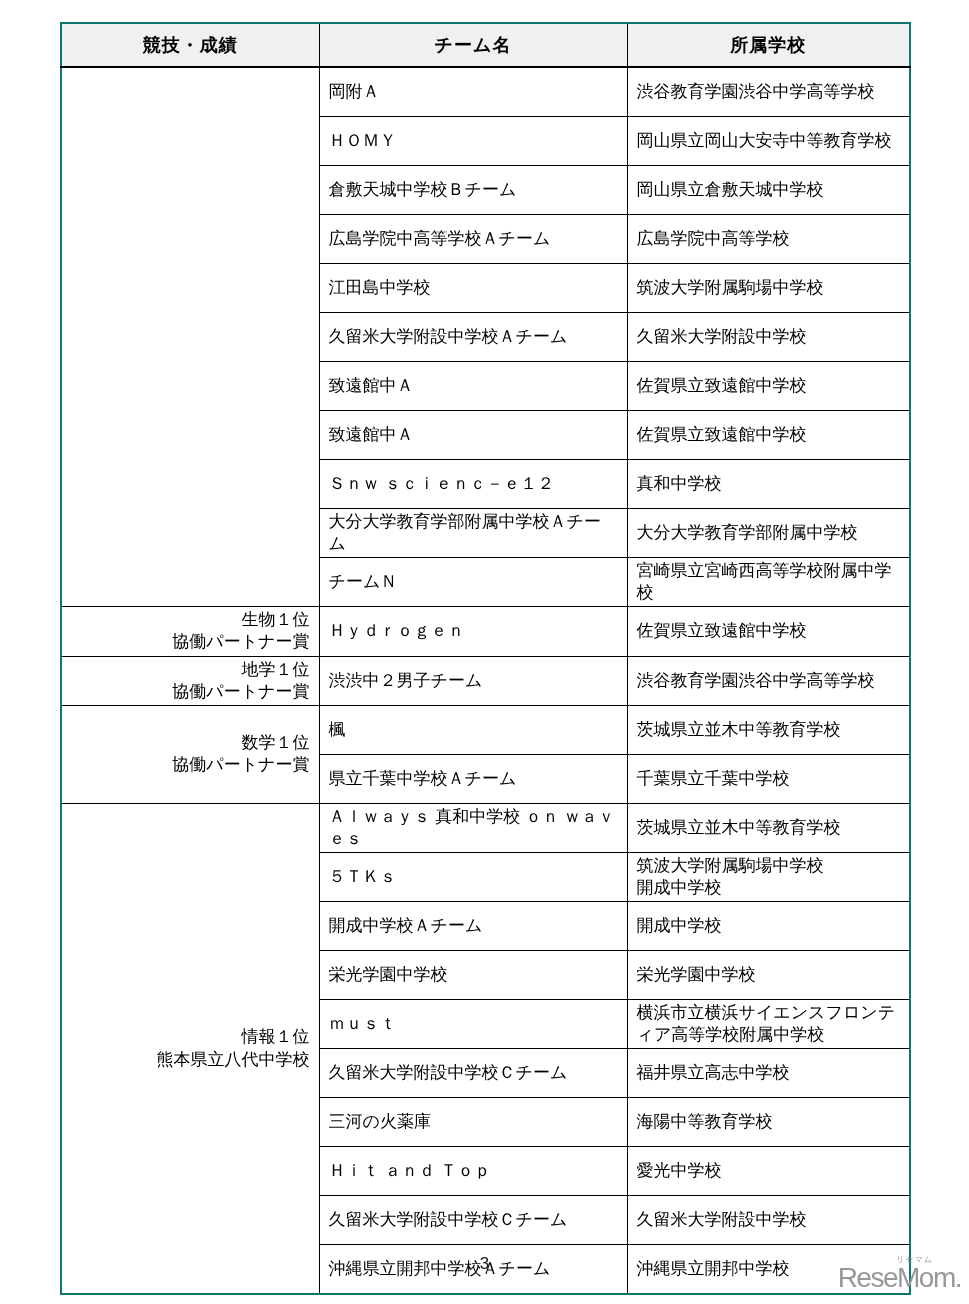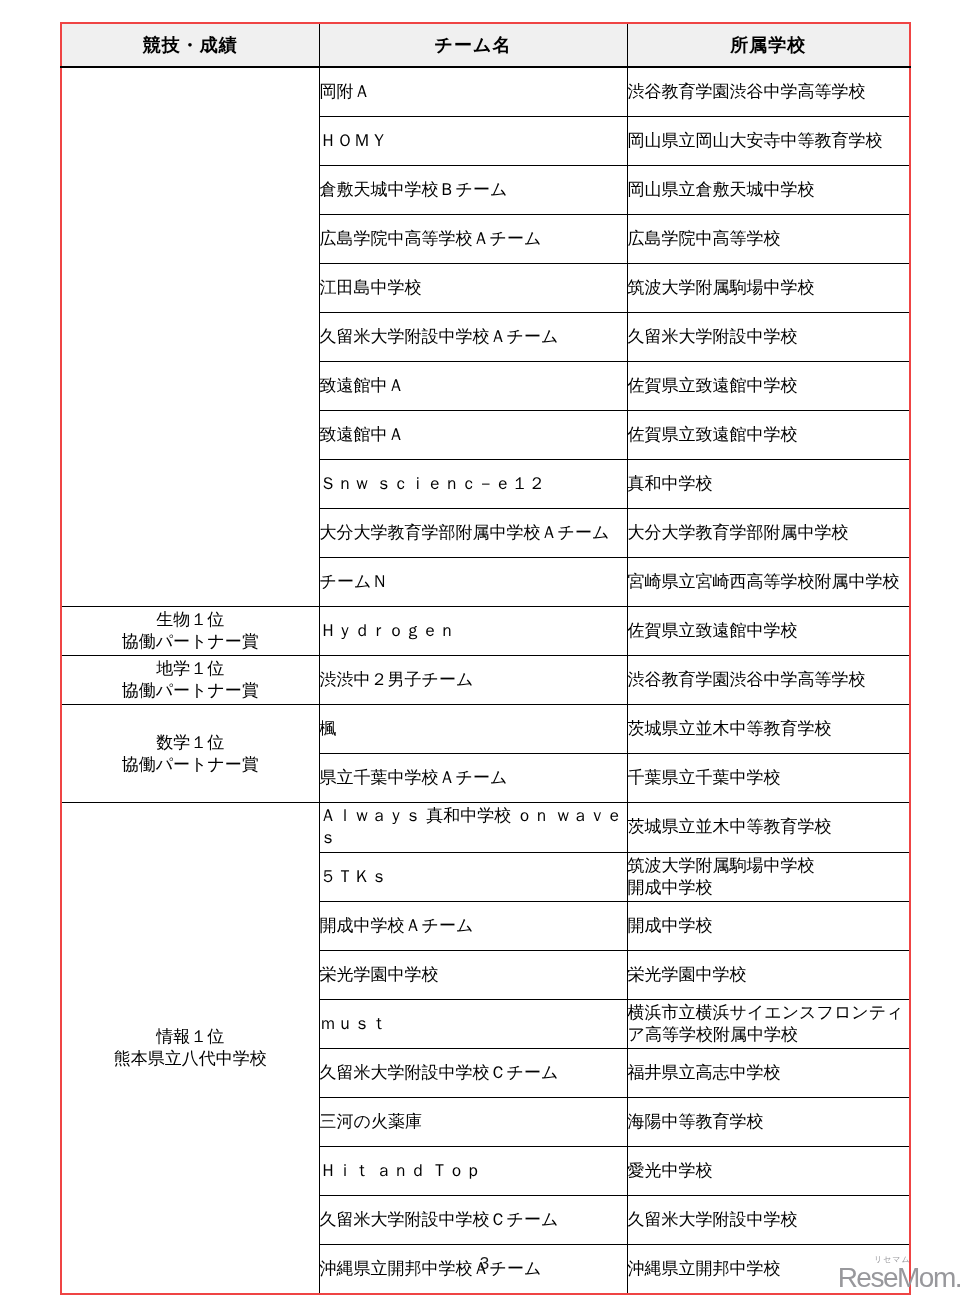--- a/index.html
+++ b/index.html
@@ -16,46 +16,46 @@
     background: #ffffff;
     overflow: hidden;
   }
   table.results {
     position: absolute;
     left: 60px;
     top: 22px;
     width: 849px;
     border-collapse: collapse;
     table-layout: fixed;
-    border: 2px solid #ef4444;
+    border: 2px solid #0f766e;
   }
   table.results th {
     background: #f0f0f0;
     border: 1px solid #000000;
     border-bottom: 2px solid #000000;
     font-size: 18px;
     font-weight: bold;
     height: 40px;
     text-align: center;
     vertical-align: middle;
     letter-spacing: 1px;
   }
   table.results td {
     border: 1px solid #000000;
     font-size: 17px;
     line-height: 1.3;
-    padding: 2px 0;
+    padding: 2px 9px;
     height: 44px;
     vertical-align: middle;
     white-space: pre-line;
     overflow: hidden;
   }
   td.group-label {
     vertical-align: middle;
-    text-align: center;
+    text-align: right;
     padding-left: 9px;
   }
   .page-number {
     position: absolute;
     left: 0;
     top: 1254px;
     width: 969px;
     text-align: center;
     font-size: 17px;
     color: #1a1a1a;
@@ -64,23 +64,22 @@
     position: absolute;
     right: 8px;
     top: 1256px;
     text-align: right;
     line-height: 1;
   }
   .logo .logo-ruby {
     display: block;
     font-size: 8px;
     letter-spacing: 1px;
-    margin-right: 14px;
+    margin-right: 28px;
     margin-bottom: 0px;
-    text-align: center;
   }
   .logo .logo-word {
     font-size: 28px;
     font-weight: normal;
     letter-spacing: -1.5px;
   }
 </style>
 </head>
 <body>
 

